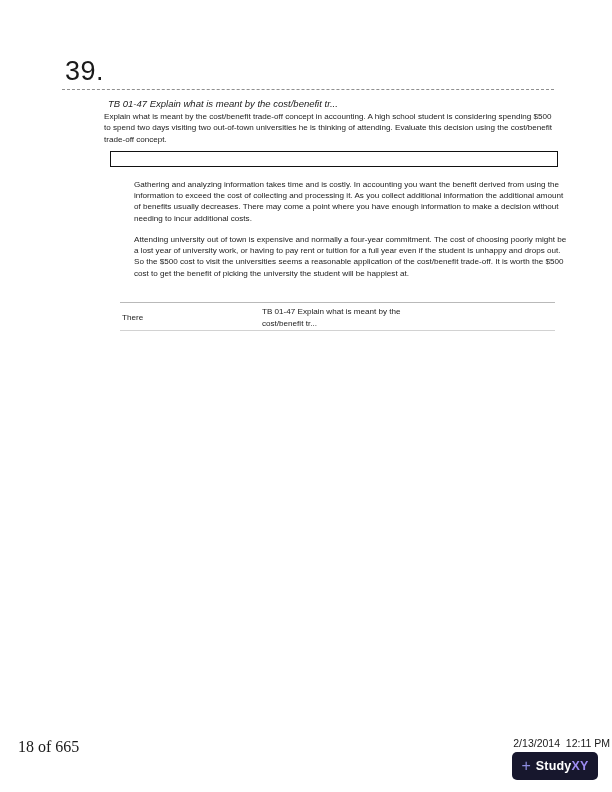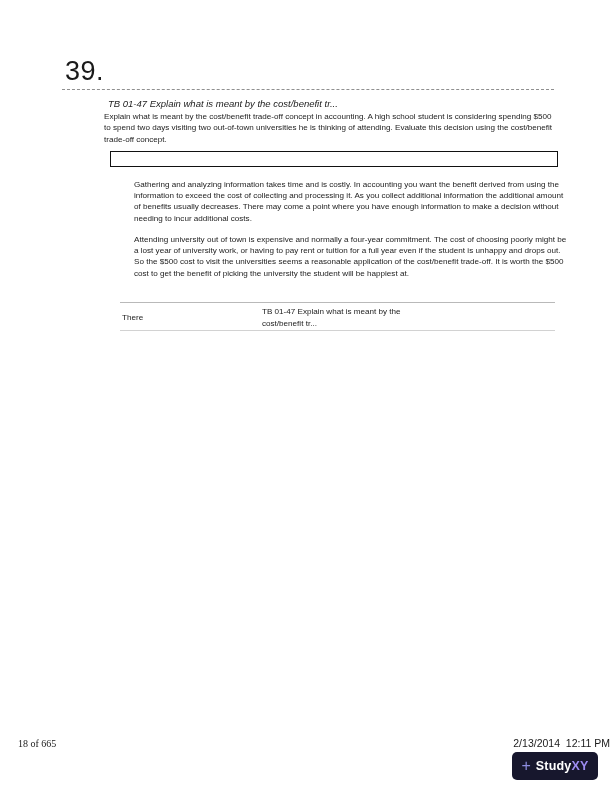--- a/index.html
+++ b/index.html
@@ -115,21 +115,21 @@
     line-height: 11.5px;
     color: #222222;
   }
 
   
   .footer-page {
     position: absolute;
     left: 18px;
     top: 738px;
     font-family: "Liberation Serif", serif;
-    font-size: 10px;
+    font-size: 16px;
     color: #1a1a1a;
   }
   .footer-timestamp {
     position: absolute;
     right: 2px;
     top: 737px;
     font-family: Liberation Sans, sans-serif;
     font-size: 10.5px;
     color: #1a1a1a;
     white-space: pre;

